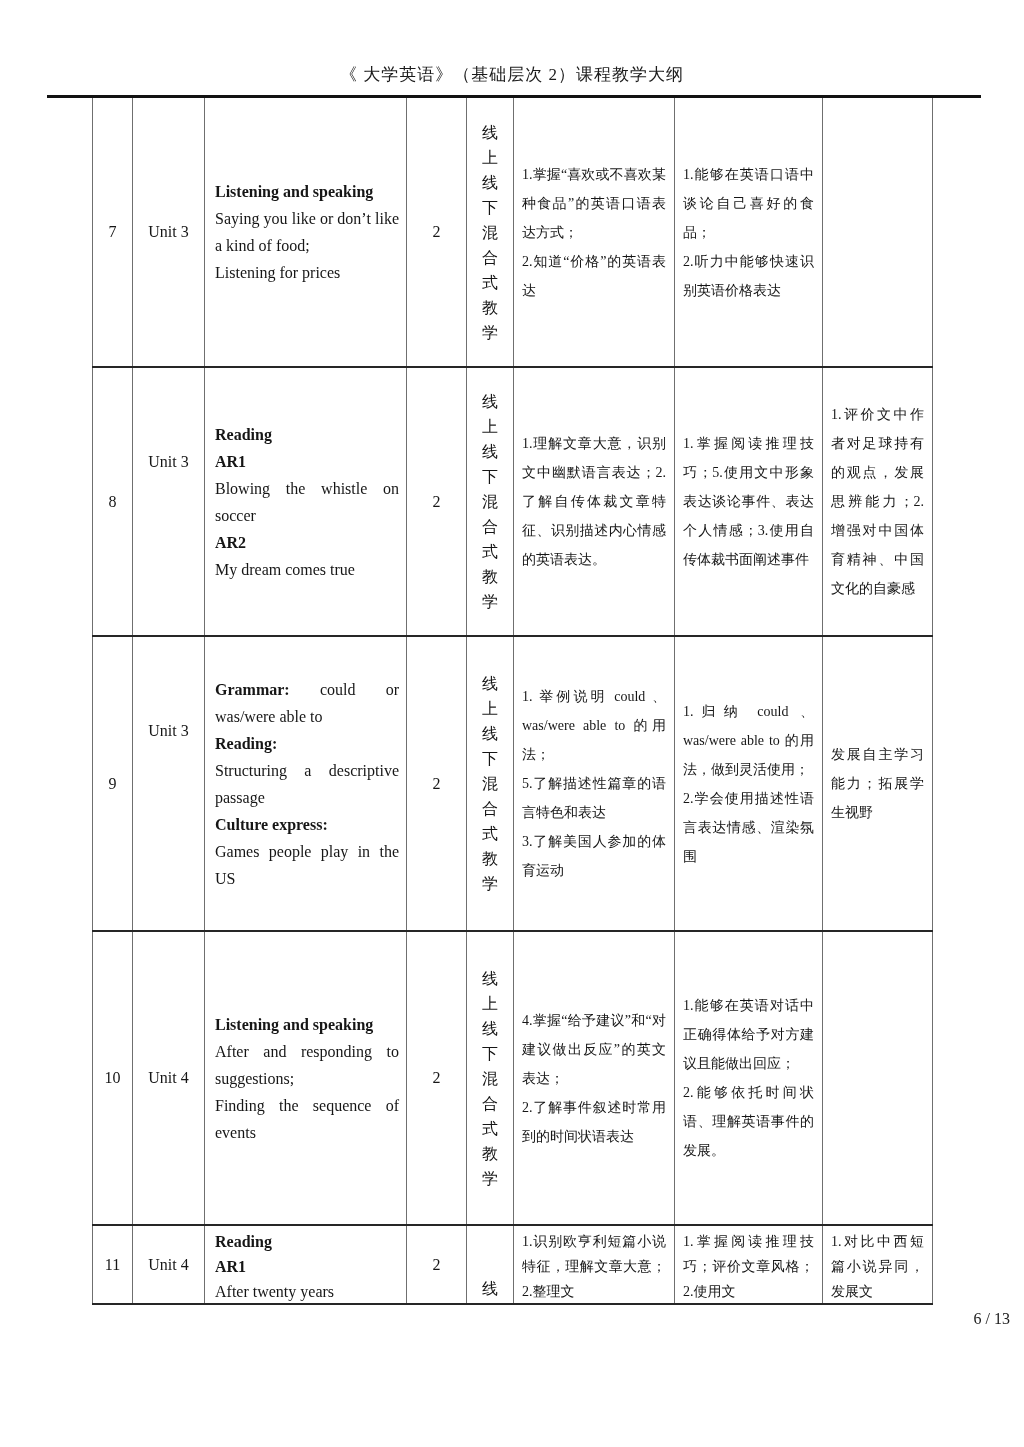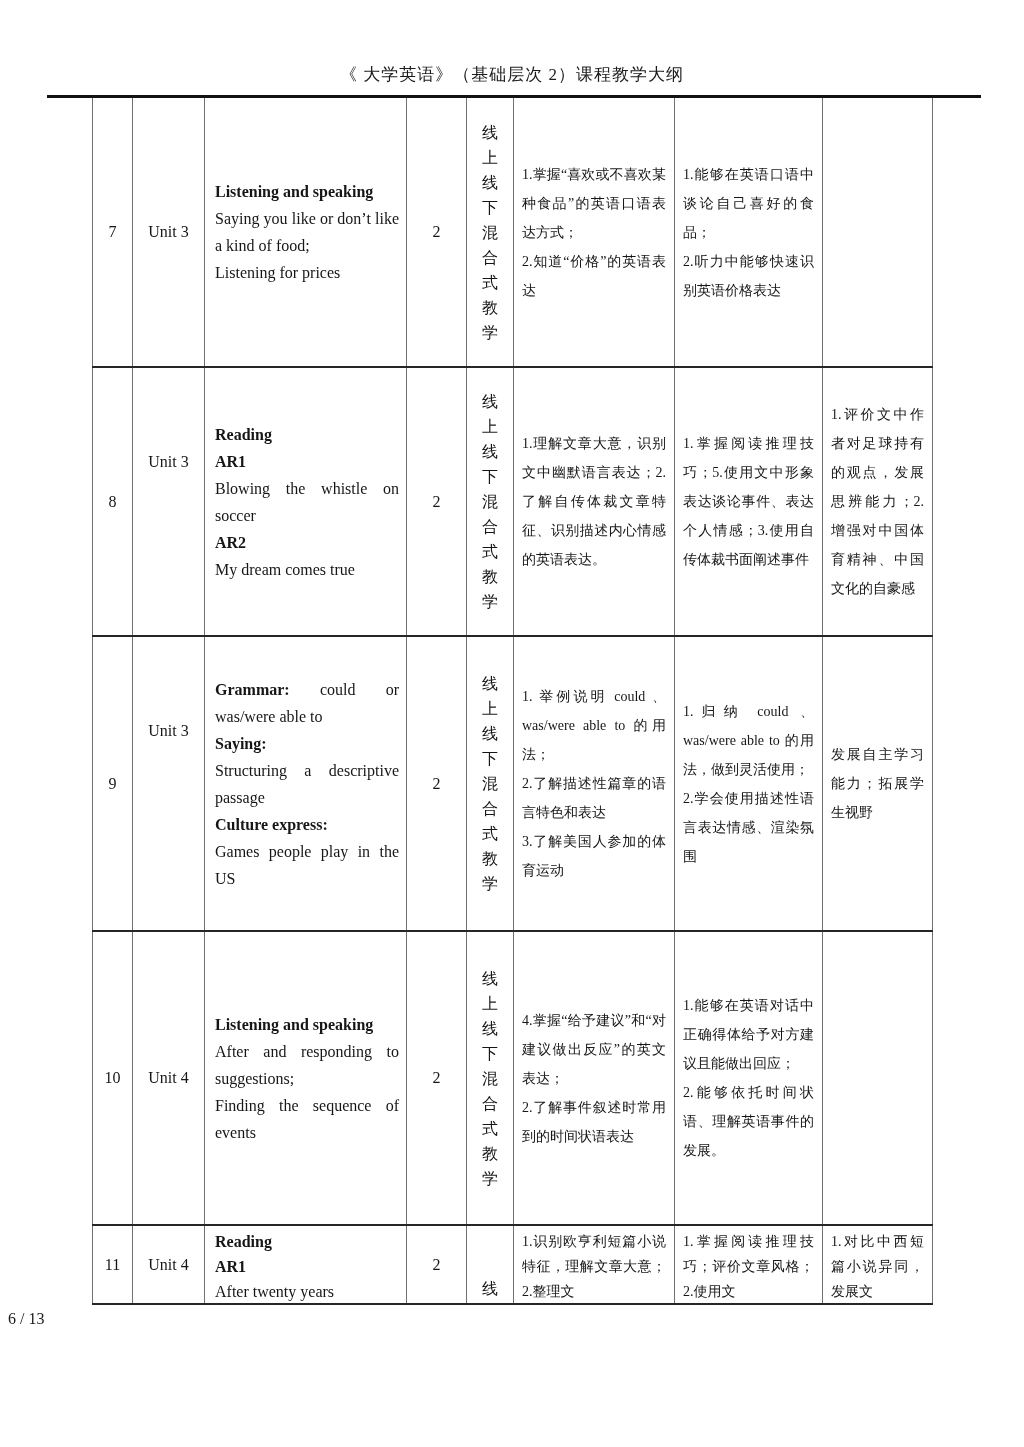--- a/index.html
+++ b/index.html
@@ -79,23 +79,23 @@
   tr.clipped td.content, tr.clipped td.obj { vertical-align: top; }
   tr.clipped td.content .cb, tr.clipped td.obj .cb {
     max-height: 76px; overflow: hidden; padding-top: 3px;
   }
   tr.clipped td.content .cb p, tr.clipped td.obj .cb p { line-height: 25px; }
   tr.clipped td.method { vertical-align: bottom; }
   tr.clipped td.method .cb { padding-bottom: 2px; }
 
   .footer-page {
     position: absolute;
-    top: 1310px; left: 8px;
+    top: 1310px; left: 16px;
     width: 994px;
-    text-align: left;
+    text-align: right;
     font-size: 16px;
     color: #1b1b1b;
   }
 </style>
 </head>
 <body>
 
 <div class="page">
   <div class="header-title">《 大学英语》（基础层次 2）课程教学大纲</div>
   <div class="header-rule"></div>
@@ -209,21 +209,21 @@
         <tr>
           <td class="num">
             <div class="cb">9</div>
           </td>
           <td class="unit">
             <div class="cb">Unit 3</div>
           </td>
           <td class="content">
             <div class="cb">
               <p><b>Grammar:</b> could or was/were able to</p>
-              <p><b>Saying:</b></p>
+              <p><b>Reading:</b></p>
               <p>Structuring a descriptive passage</p>
               <p><b>Culture express:</b></p>
               <p>Games people play in the US</p>
             </div>
           </td>
           <td class="hours">
             <div class="cb">2</div>
           </td>
           <td class="method">
             <div class="cb">
@@ -234,21 +234,21 @@
               <div class="mchar">混</div>
               <div class="mchar">合</div>
               <div class="mchar">式</div>
               <div class="mchar">教</div>
               <div class="mchar">学</div>
             </div>
           </td>
           <td class="obj">
             <div class="cb">
               <p>1. 举例说明 could 、was/were able to 的用法；</p>
-              <p>2.了解描述性篇章的语言特色和表达</p>
+              <p>5.了解描述性篇章的语言特色和表达</p>
               <p>3.了解美国人参加的体育运动</p>
             </div>
           </td>
           <td class="obj">
             <div class="cb">
               <p>1.归纳 could 、was/were able to 的用法，做到灵活使用；</p>
               <p>2.学会使用描述性语言表达情感、渲染氛围</p>
             </div>
           </td>
           <td class="obj">

